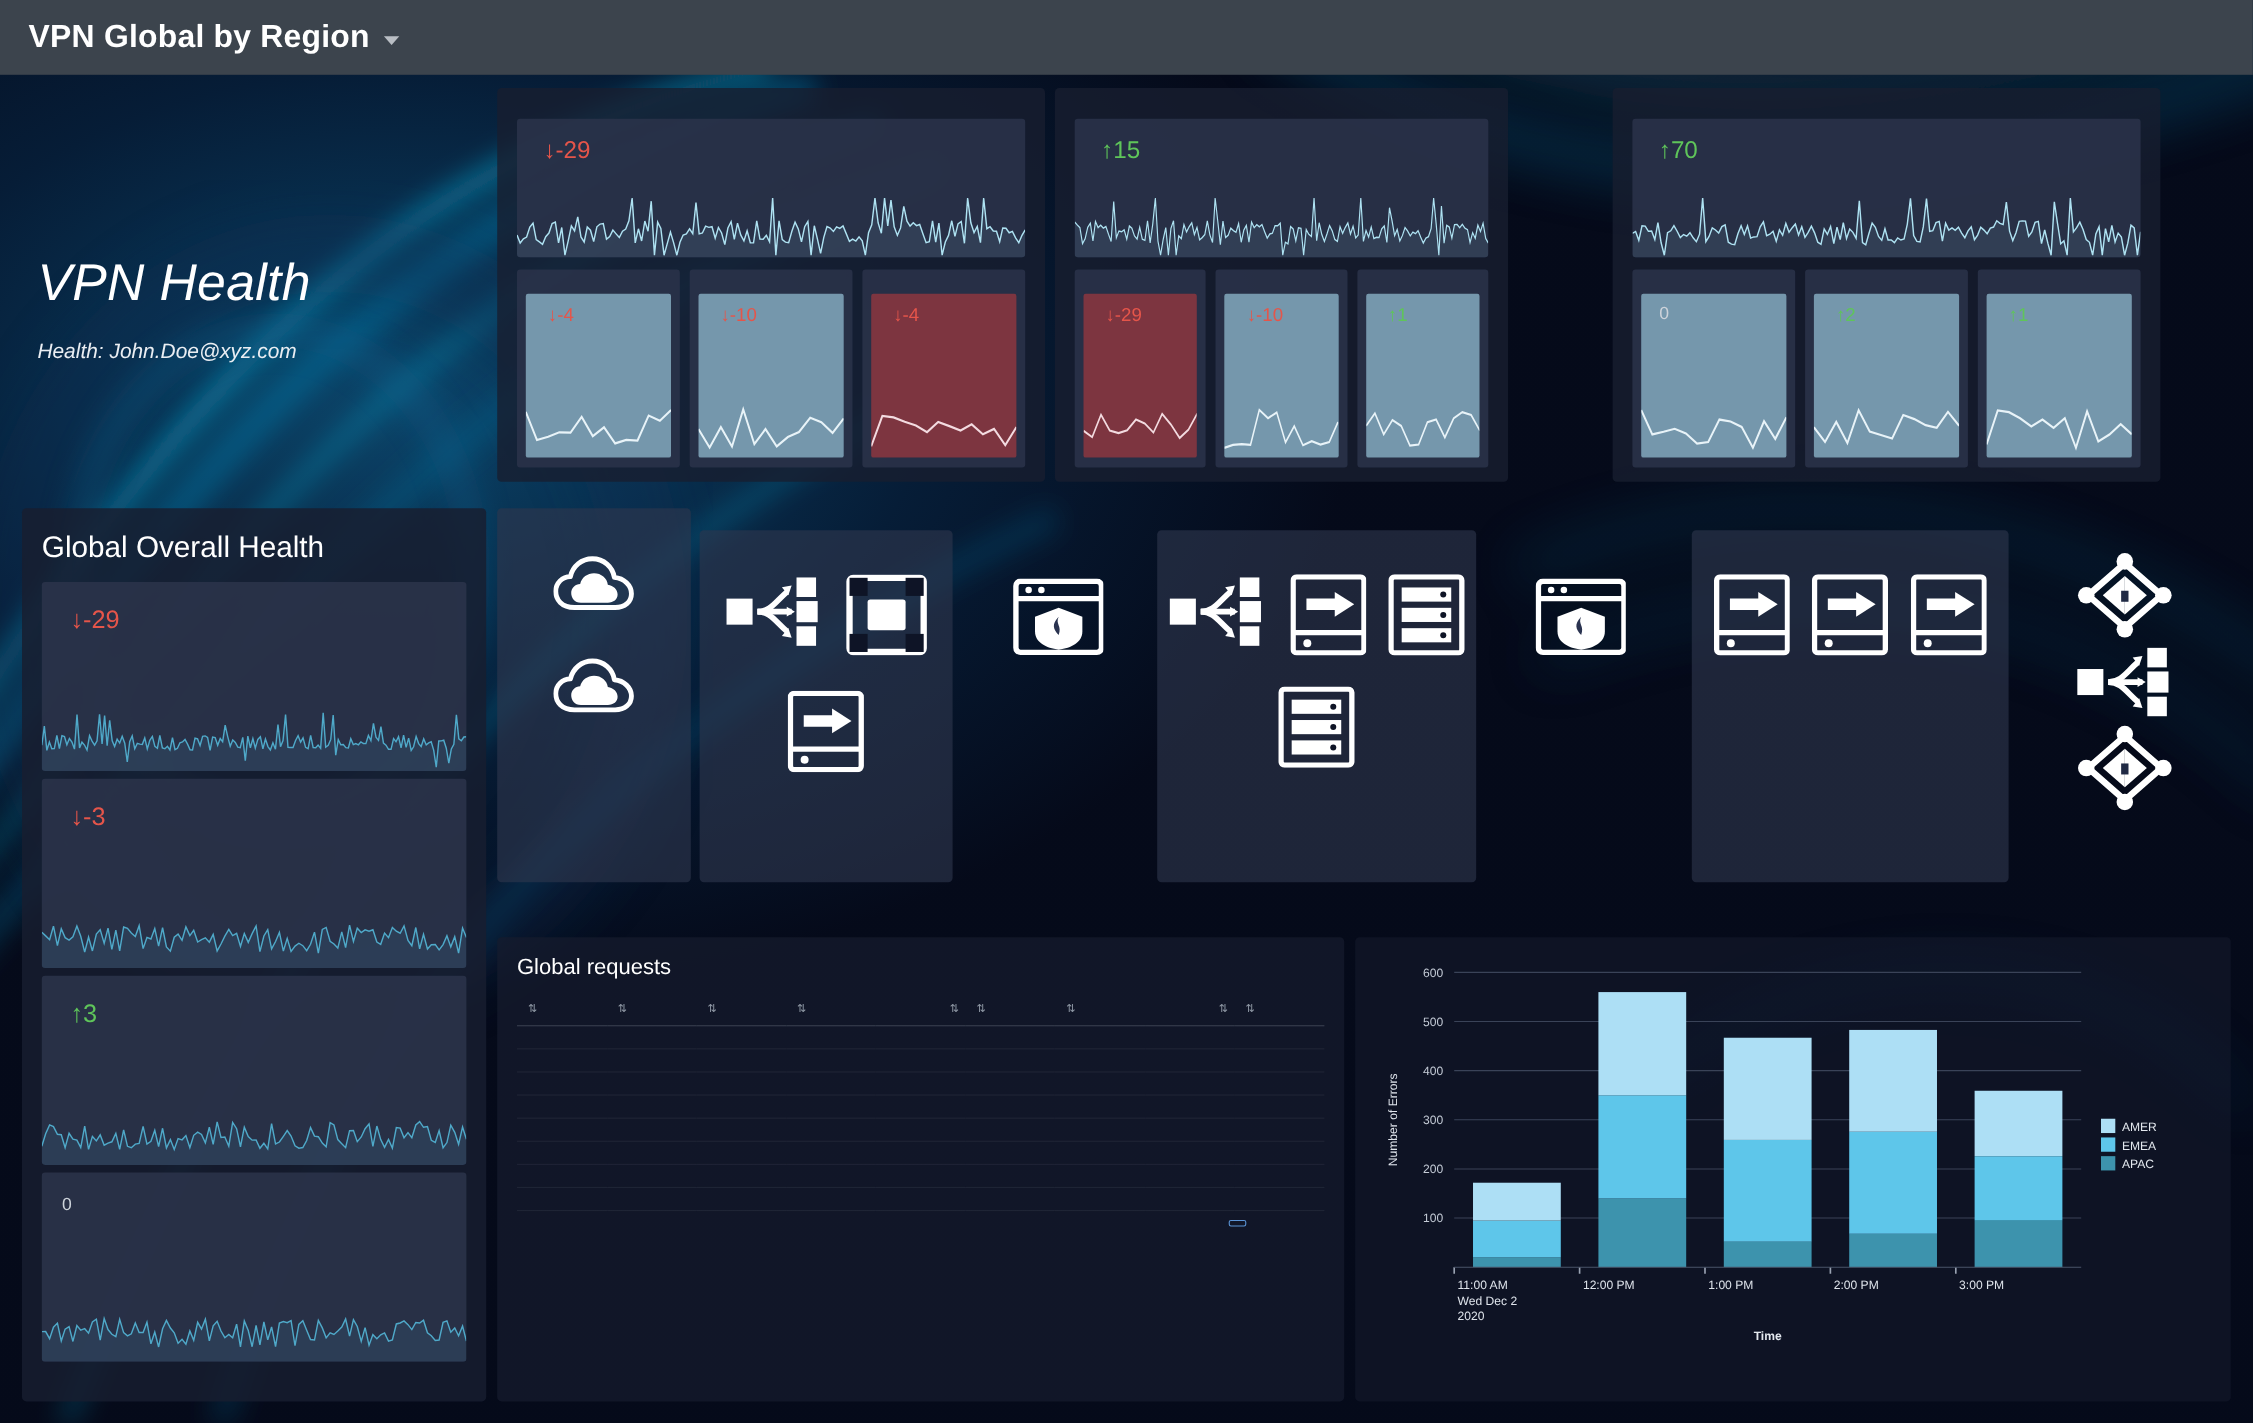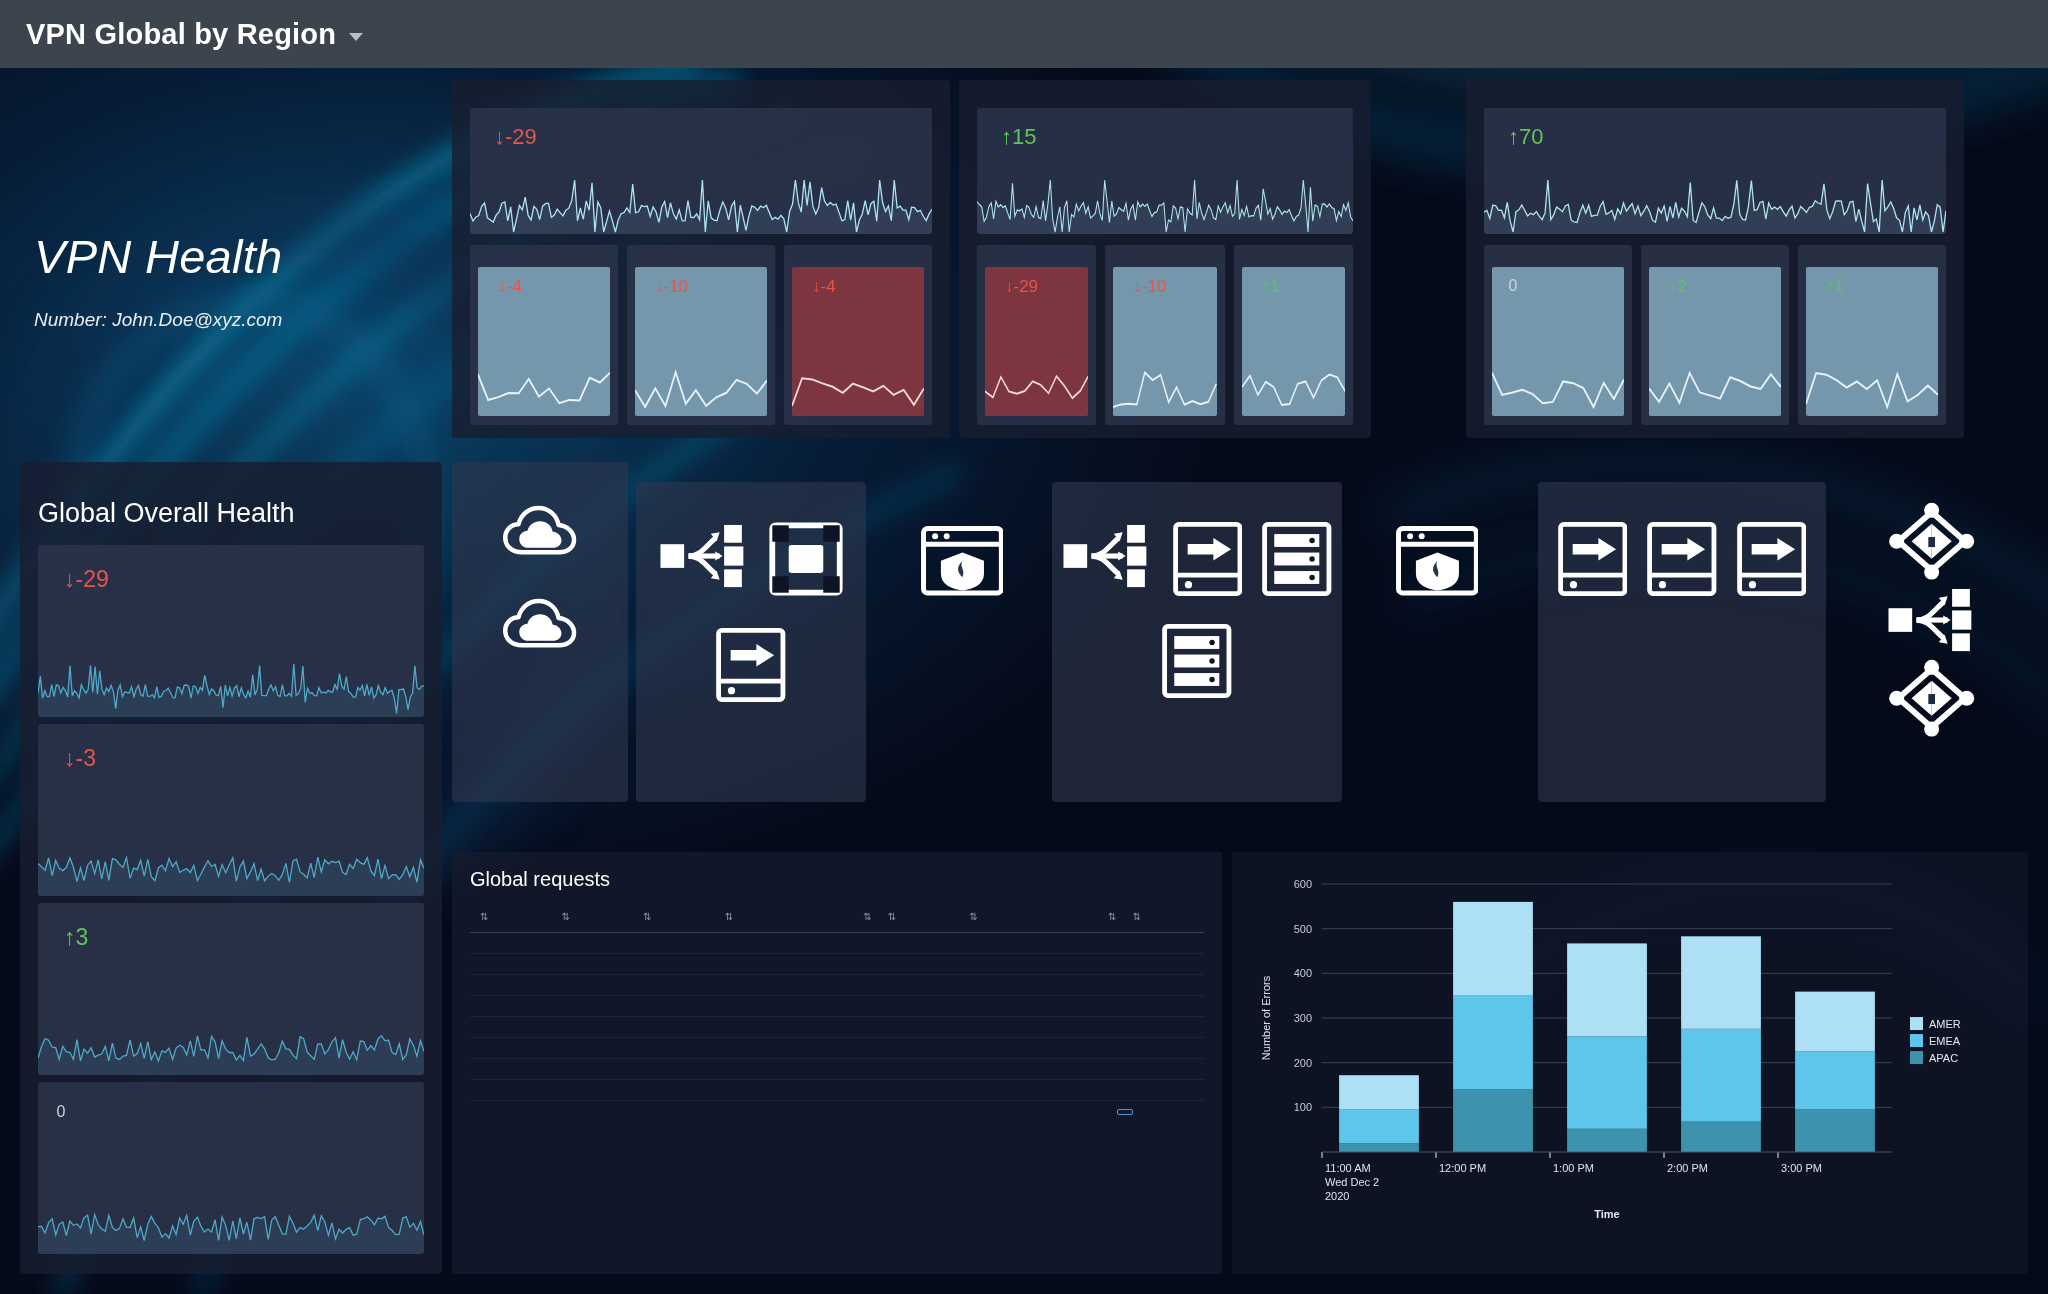--- a/index.html
+++ b/index.html
@@ -71,21 +71,21 @@
   .spark-sm { position: absolute; left: 0; right: 0; bottom: 0; height: 54px; }
   .spark-sm svg { width: 100%; height: 100%; display: block; }
 
   .up { color: #5fc55a; }
   .down { color: #e5554a; }
   .flat { color: #cdd3da; font-size: 16px; }
 
   
   .global-panel {
     position: absolute; left: 20px; top: 462px; width: 422px; height: 812px;
-    background: rgba(24,30,48,.84); border-radius: 4px; padding: 36px 18px;
+    background: rgba(24,30,48,.84); border-radius: 4px; padding: 20px 18px;
   }
   .global-panel h2 { font-size: 27px; font-weight: 400; margin-bottom: 16px; }
   .gcard {
     background: rgba(43,51,74,.88); border-radius: 3px; height: 172px;
     margin-bottom: 7px; position: relative; overflow: hidden;
   }
   .gcard .lbl { font-size: 17px; padding: 11px 0 0 14px; }
   .gcard .valrow { display: flex; align-items: baseline; padding-left: 14px; margin-top: 10px; }
   .gcard .val { font-size: 58px; font-weight: bold; line-height: 1; }
   .gcard .delta { font-size: 23px; margin-left: 12px; }
@@ -194,21 +194,21 @@
   <span class="topbar-title">VPN Global by Region</span>
   <span class="caret"></span>
 </div>
 
 <div class="stage">
 
   <div class="hero">
     <h1>
       <span>VPN Health</span><br>
     </h1>
-    <div class="contact">Number: John.Doe@xyz.com</div>
+    <div class="contact">Health: John.Doe@xyz.com</div>
   </div>
 
   <div id="regions-host">
       <div class="region" style="left:452px;width:498px">
       <div class="region-title"></div>
       <div class="kpi-big">
         <div class="lbl"></div>
         <div class="valrow">
           <span class="val"></span>
           <span class="delta down">↓-29</span>

